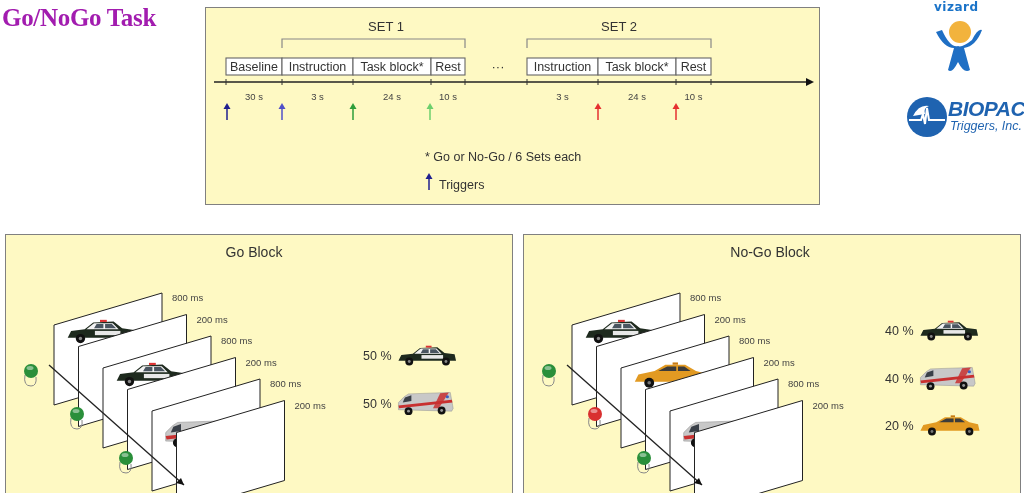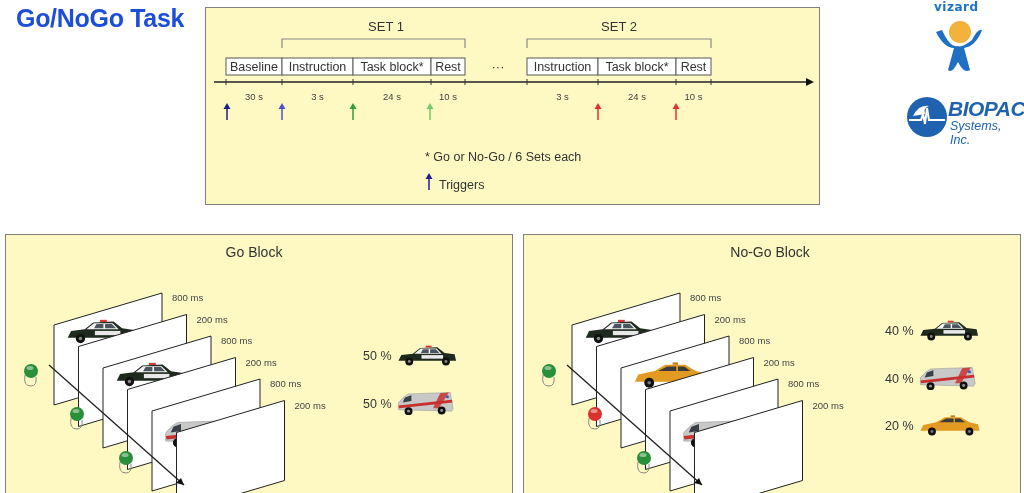--- a/index.html
+++ b/index.html
@@ -1,19 +1,19 @@
 <!DOCTYPE html>
 <html><head>
   <meta charset="utf-8">
   <style>
     html, body { margin:0; padding:0; }
     body { width:1024px; height:493px; background:#ffffff; position:relative; overflow:hidden;
            font-family:"Liberation Sans", sans-serif; color:#333; }
-    .title { position:absolute; left:16px; top:4px; font-family:Liberation Sans, sans-serif; font-weight:bold;
-             font-size:25px; color:#1d4ed8; letter-spacing:-0.3px; }
+    .title { position:absolute; left:2px; top:4px; font-family:Liberation Serif, serif; font-weight:bold;
+             font-size:25px; color:#a21caf; letter-spacing:-0.3px; }
     .panel { position:absolute; border:1.5px solid #808080; background:#fef9c3; box-sizing:border-box; }
     .timeline { left:205px; top:7px; width:615px; height:198px; }
     .goblock { left:5px; top:234px; width:508px; height:334px; }
     .nogoblock { left:523px; top:234px; width:498px; height:312px; }
     svg text { font-family:"Liberation Sans", sans-serif; }
     .abs { position:absolute; }
     .vizard-txt { position:absolute; left:934px; top:0px; font-family:"DejaVu Sans", sans-serif; font-size:12px;
                   color:#1a73c8; font-weight:bold; letter-spacing:0.5px; }
     .biopac-name { position:absolute; left:948px; top:97px; font-family:"Liberation Sans", sans-serif; font-style:italic;
                    font-weight:bold; font-size:21px; color:#1f63b0; letter-spacing:-0.5px; }
@@ -29,21 +29,21 @@
 <svg class="abs" style="left:930px;top:18px" width="56" height="58">
   <circle cx="30" cy="14" r="11" fill="#f2b33d"></circle>
   <path d="M6 14 Q14 30 24 30 L18 52 Q22 56 28 44 Q34 56 40 52 L34 30 Q46 28 52 12 Q48 10 42 22 Q32 30 28 28 Q20 30 12 12 Z" fill="#1f6fc4"></path>
 </svg>
 <svg class="abs" style="left:905px;top:96px" width="44" height="42">
   <circle cx="22" cy="21" r="20" fill="#1f63b0"></circle>
   <path d="M4 24 L16 24 L18 18 L20 28 L22 12 L24 24 L40 24" stroke="#fff" stroke-width="2" fill="none"></path>
   <path d="M8 20 Q14 8 24 10 Q18 12 20 18" fill="#fff"></path>
 </svg>
 <div class="biopac-name">BIOPAC</div>
-<div class="biopac-sub">Systems, Inc.</div>
+<div class="biopac-sub">Triggers, Inc.</div>
 
 <div class="panel timeline">
   <svg width="615" height="198">
 
     <text x="180" y="23" font-size="13" fill="#333" text-anchor="middle">SET 1</text>
     <path d="M76 40 V31 H259 V40" stroke="#888" fill="none" stroke-width="1.2"></path>
     <text x="413" y="23" font-size="13" fill="#333" text-anchor="middle">SET 2</text>
     <path d="M321 40 V31 H505 V40" stroke="#888" fill="none" stroke-width="1.2"></path>
 
     <g id="segs">

